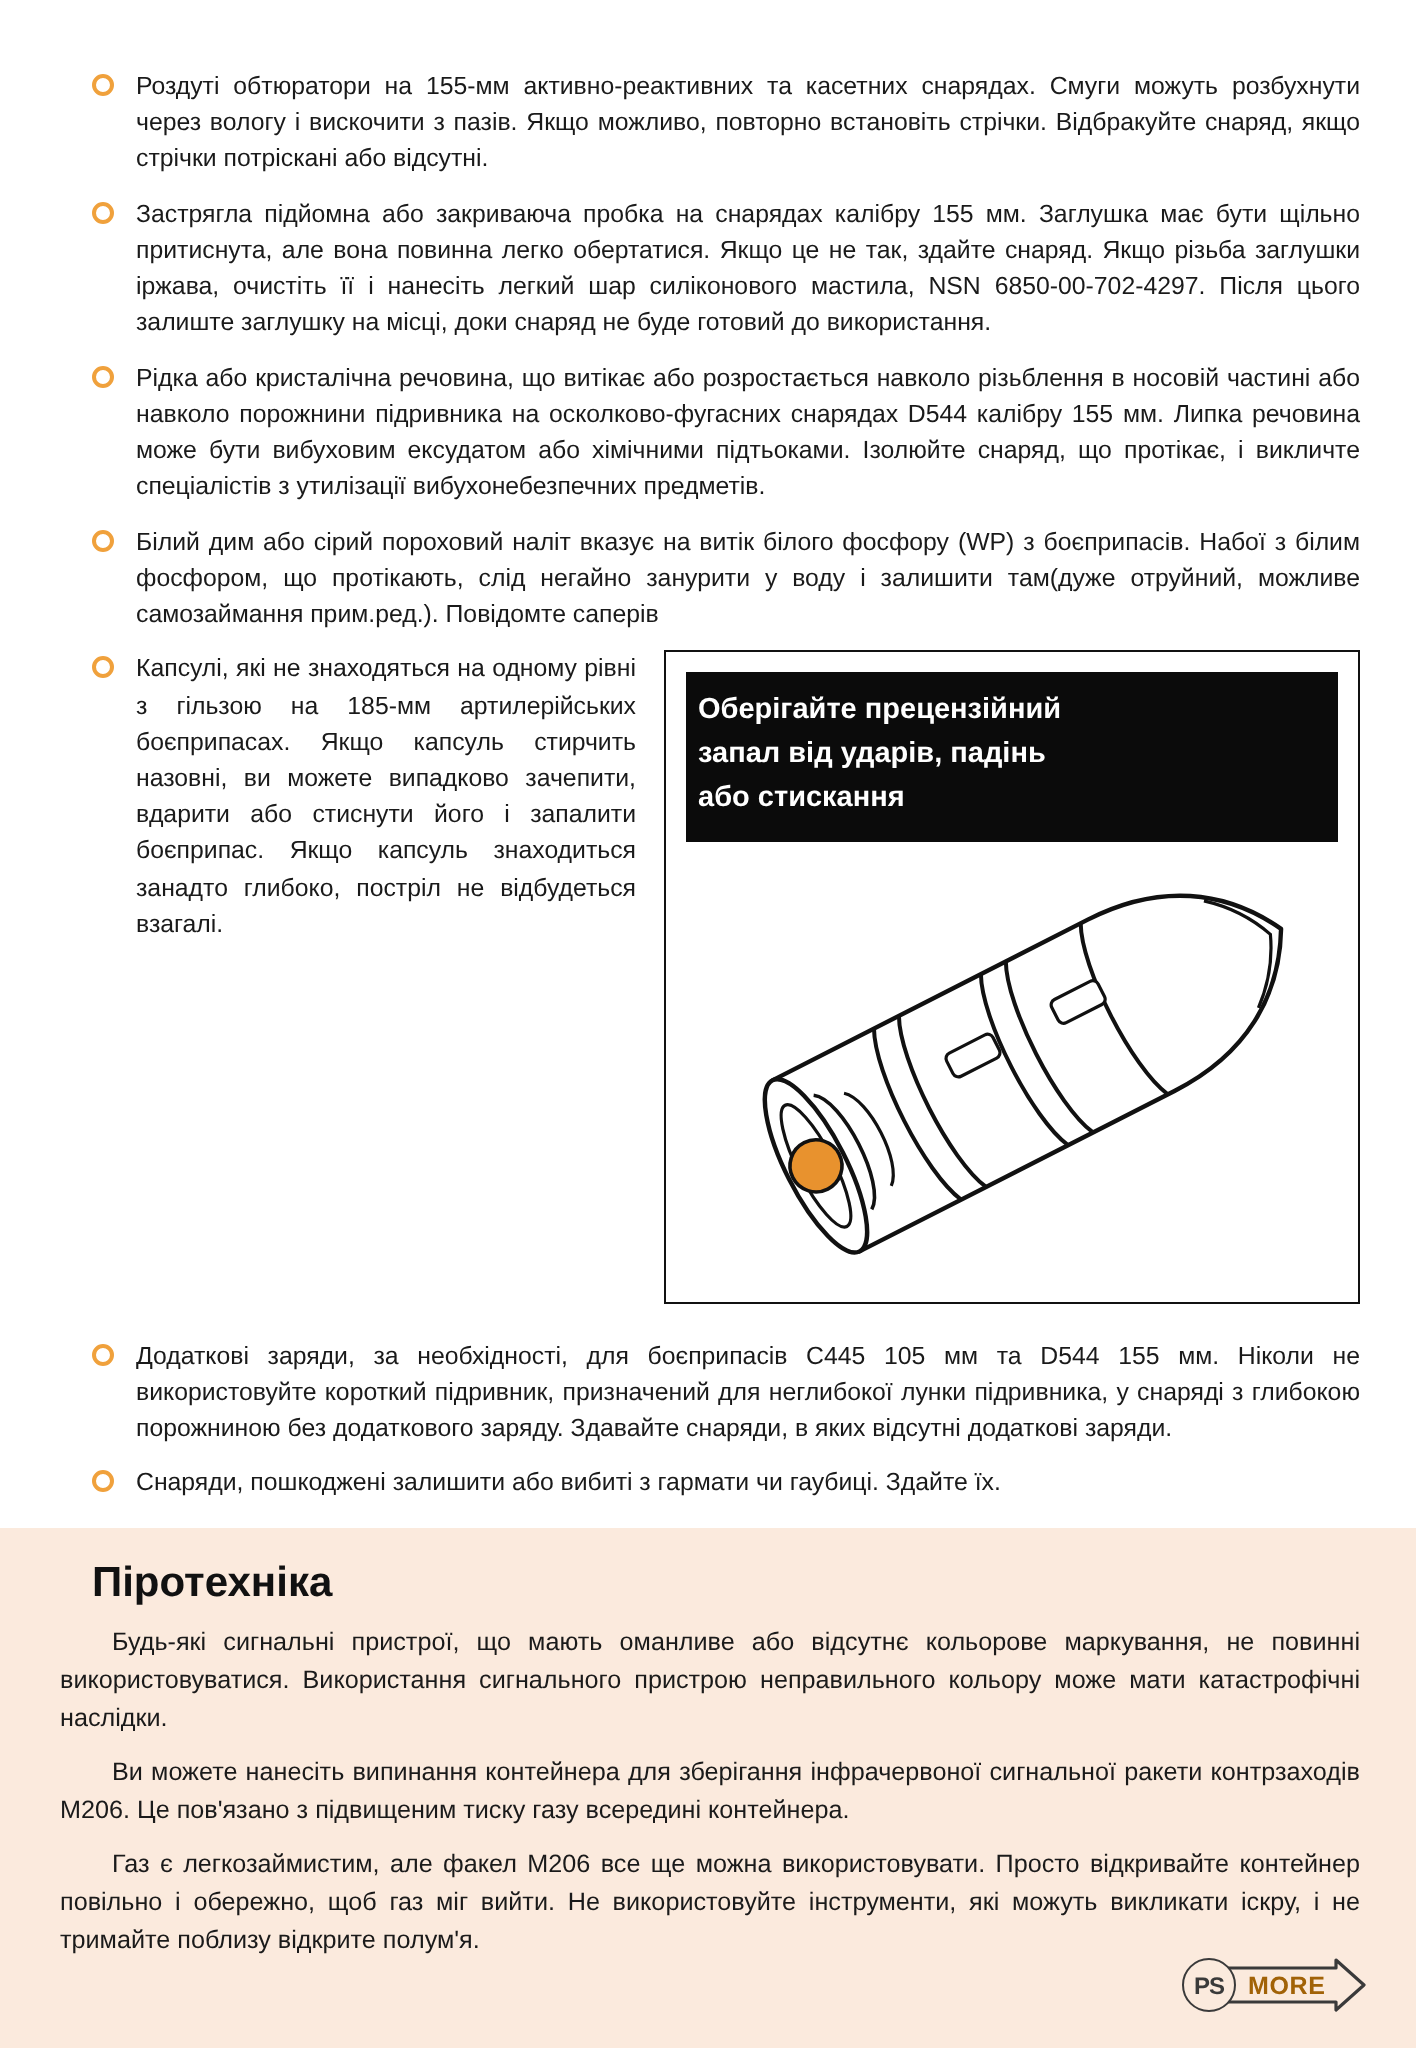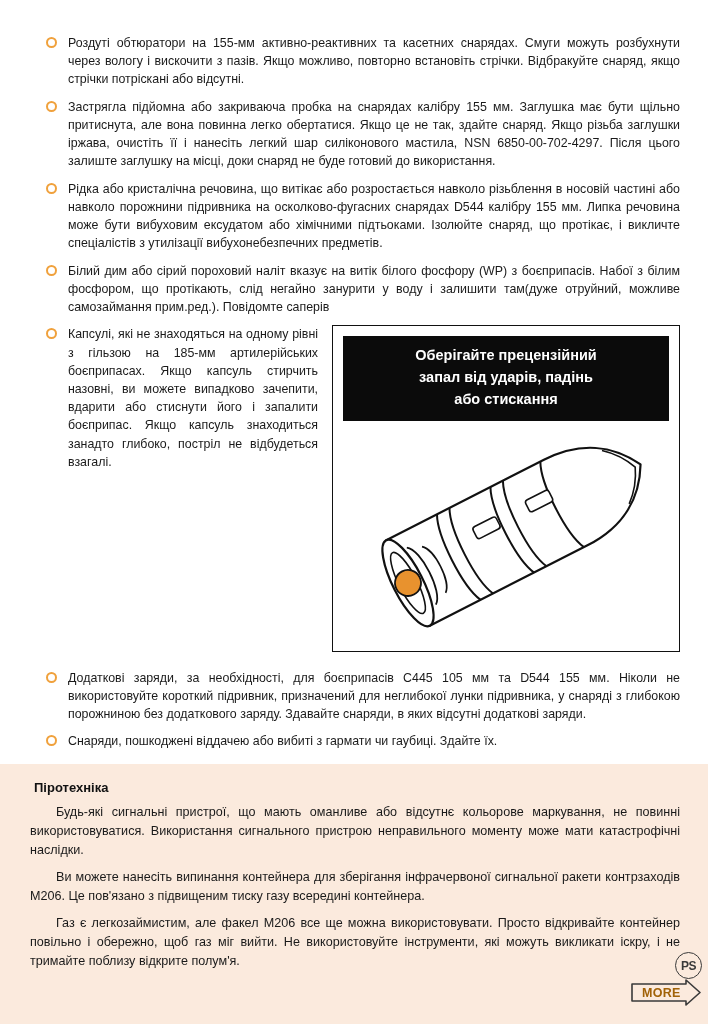--- a/index.html
+++ b/index.html
@@ -70,21 +70,21 @@
     width: 348px;
     margin: 0 0 8px 14px;
     border: 1.5px solid #111;
     background: #fff;
     padding: 8px 8px 10px 8px;
   }
 
   .figure .warn-box {
     background: #0b0b0b;
     color: #ffffff;
-    text-align: center;
+    text-align: left;
     font-size: 14.5px;
     line-height: 1.5;
     font-weight: 700;
     padding: 9px 6px 10px 6px;
     margin: 2px 2px 4px 2px;
   }
 
   .figure .art {
     width: 100%;
     height: 216px;
@@ -93,43 +93,42 @@
 
   
   .pyro {
     margin-top: 14px;
     background: #fbeadd;
     padding: 16px 28px 22px 30px;
     flex: 1 1 auto;
     position: relative;
   }
   .pyro h2 {
-    margin: 0 0 8px 4px;
-    font-size: 13px;
+    margin: 0 0 8px 16px;
+    font-size: 21px;
     font-weight: 700;
     color: #111;
   }
   .pyro p {
     margin: 0 0 8px 0;
     font-size: 12.6px;
     line-height: 1.5;
     text-align: justify;
     text-justify: inter-word;
     text-indent: 26px;
   }
   .pyro p:last-of-type { margin-bottom: 13px; }
 
   
   .more-wrap {
     position: absolute;
-    right: 6px;
+    right: 24px;
     bottom: 18px;
     display: flex;
-    align-items: flex-end;
-    flex-direction: column;
+    align-items: flex-start;
   }
   .ps-badge {
     width: 27px;
     height: 27px;
     border-radius: 50%;
     border: 1.6px solid #3a3a3a;
     color: #3a3a3a;
     font-size: 12px;
     font-weight: 700;
     display: flex;
@@ -234,29 +233,29 @@
         <div style="clear:both"></div>
       </div>
 
       <li class="bullet" style="margin-top:9px;">
         <span class="dot"></span>
         <span>Додаткові заряди, за необхідності, для боєприпасів C445 105 мм та D544 155 мм. Ніколи не використовуйте короткий підривник, призначений для неглибокої лунки підривника, у снаряді з глибокою порожниною без додаткового заряду. Здавайте снаряди, в яких відсутні додаткові заряди.</span>
       </li>
 
       <li class="bullet">
         <span class="dot"></span>
-        <span>Снаряди, пошкоджені віддачею або вибиті з гармати чи гаубиці. Здайте їх.</span>
+        <span>Снаряди, пошкоджені залишити або вибиті з гармати чи гаубиці. Здайте їх.</span>
       </li>
 
     </ul>
   </div>
 
   <div class="pyro">
     <h2>Піротехніка</h2>
-    <p>Будь-які сигнальні пристрої, що мають оманливе або відсутнє кольорове маркування, не повинні використовуватися. Використання сигнального пристрою неправильного моменту може мати катастрофічні наслідки.</p>
+    <p>Будь-які сигнальні пристрої, що мають оманливе або відсутнє кольорове маркування, не повинні використовуватися. Використання сигнального пристрою неправильного кольору може мати катастрофічні наслідки.</p>
     <p>Ви можете нанесіть випинання контейнера для зберігання інфрачервоної сигнальної ракети контрзаходів M206. Це пов'язано з підвищеним тиску газу всередині контейнера.</p>
     <p>Газ є легкозаймистим, але факел M206 все ще можна використовувати. Просто відкривайте контейнер повільно і обережно, щоб газ міг вийти. Не використовуйте інструменти, які можуть викликати іскру, і не тримайте поблизу відкрите полум'я.</p>
 
     <div class="more-wrap">
       <div class="ps-badge">PS</div>
       <div class="more-arrow">
         <svg width="72" height="27" viewBox="0 0 72 27">
           <path d="M2 5 L56 5 L56 1 L70 13.5 L56 26 L56 22 L2 22 Z" fill="#fbeadd" stroke="#3a3a3a" stroke-width="1.6" stroke-linejoin="round"></path>
         </svg>
         <span class="more-label">MORE</span>

